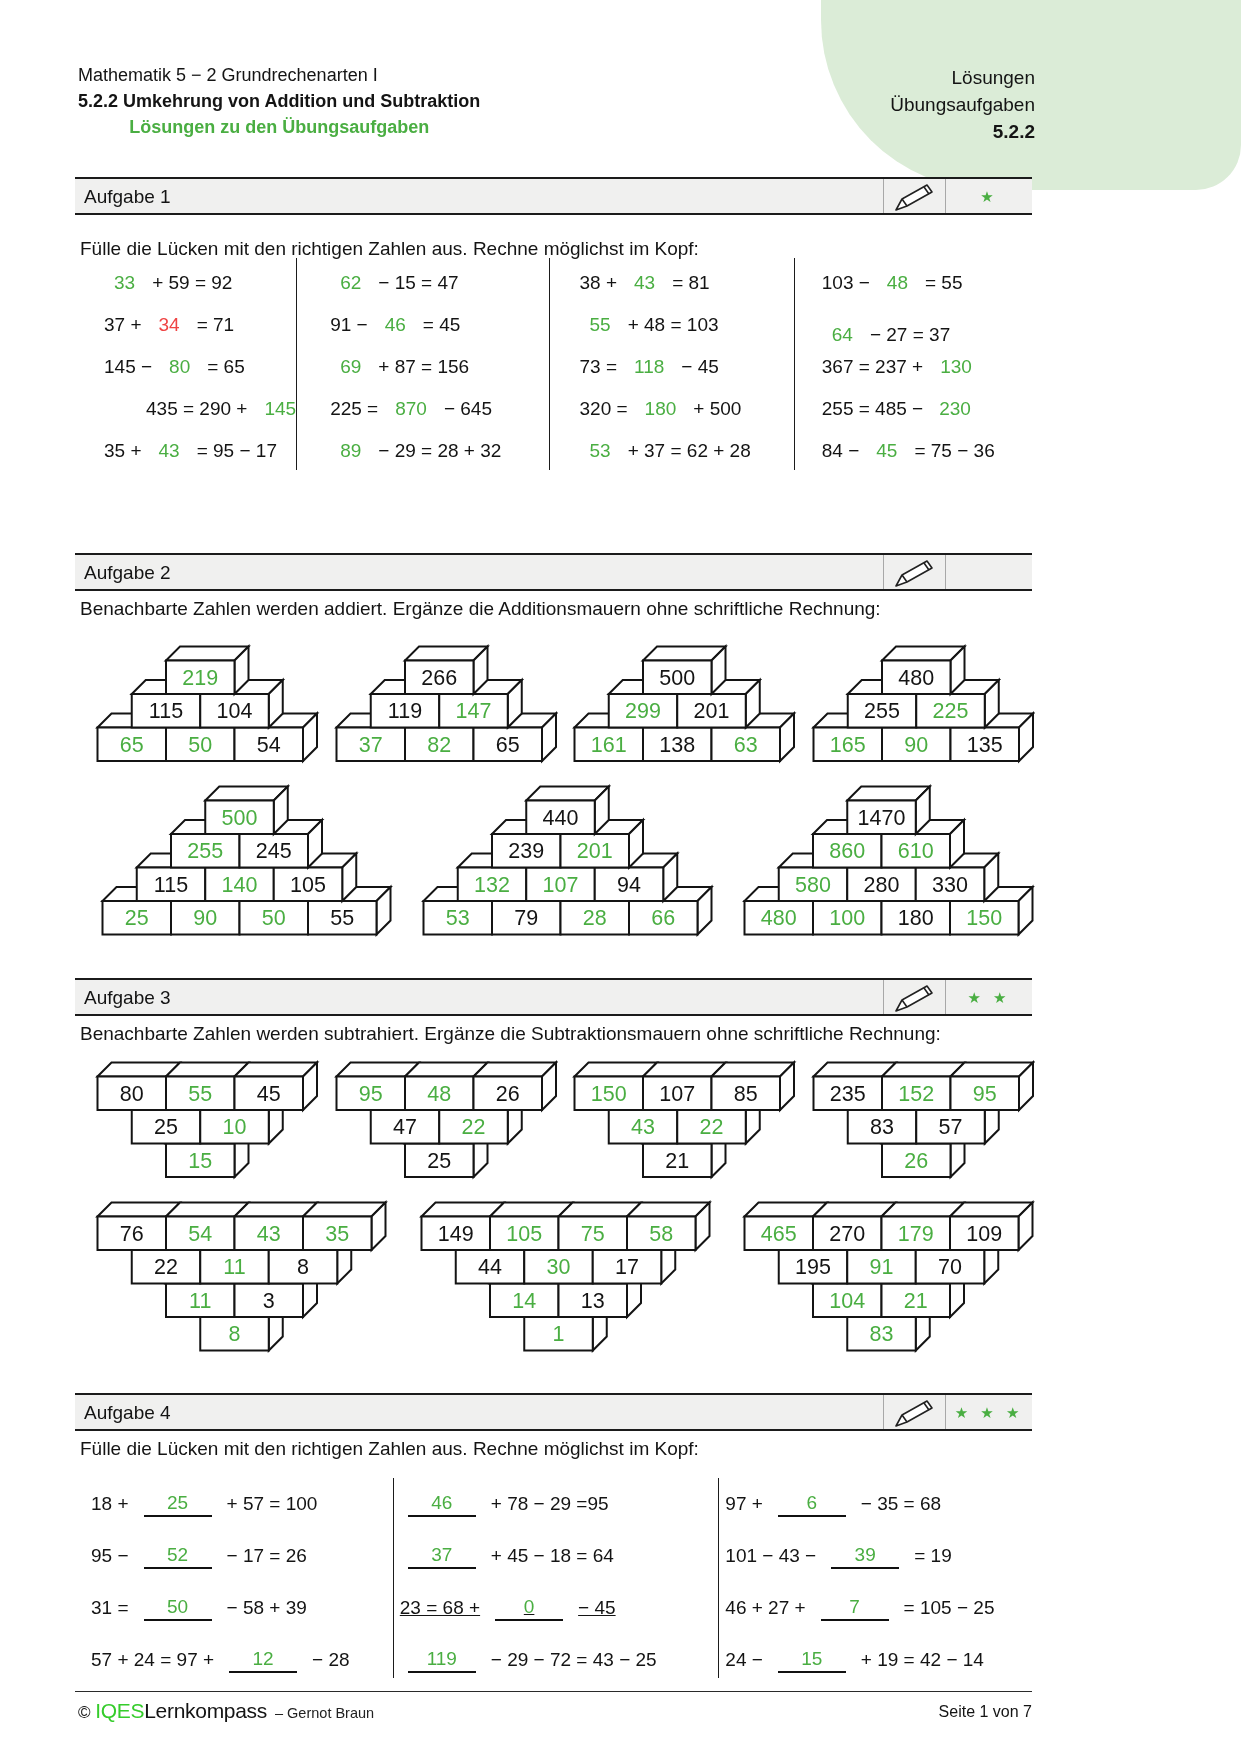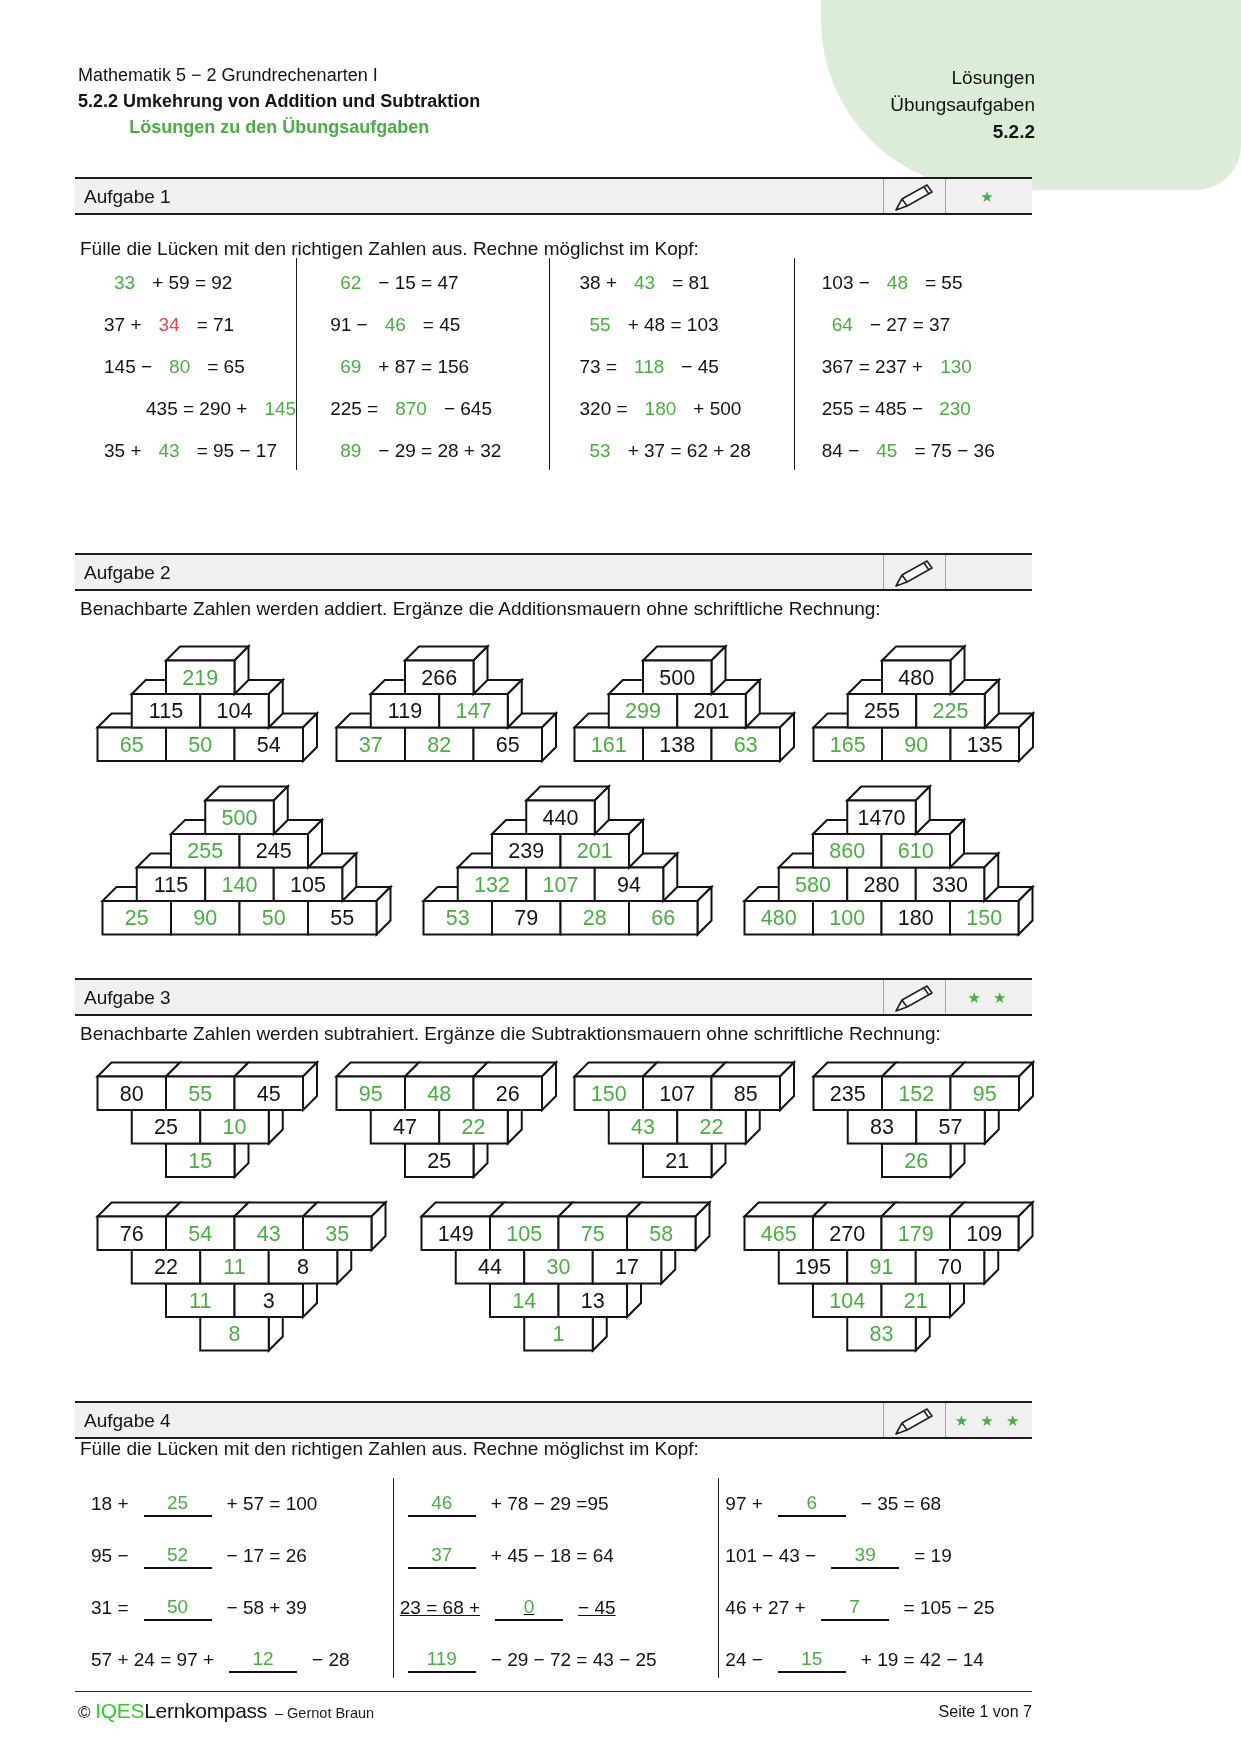--- a/index.html
+++ b/index.html
@@ -156,21 +156,21 @@
           <span class="seg ans" style="color: rgb(74, 174, 66);">53</span>
           <span class="seg">+ 37 = 62 + 28</span>
         </div>
       </div>
       <div class="eq-col" style="width: 236px; padding-left: 24px;">
         <div class="eq" style="height: 42px;">
           <span class="seg">103 −</span>
           <span class="seg ans" style="color: rgb(74, 174, 66);">48</span>
           <span class="seg">= 55</span>
         </div>
-        <div class="eq" style="height: 42px;">
+        <div class="eq" style="height: 42px; align-items: flex-end;">
           <span class="seg ans" style="color: rgb(74, 174, 66);">64</span>
           <span class="seg">− 27 = 37</span>
         </div>
         <div class="eq" style="height: 42px;">
           <span class="seg">367 = 237 +</span>
           <span class="seg ans" style="color: rgb(74, 174, 66);">130</span>
         </div>
         <div class="eq" style="height: 42px;">
           <span class="seg">255 = 485 −</span>
           <span class="seg ans" style="color: rgb(74, 174, 66); margin-left: 9px;">230</span>
@@ -618,21 +618,21 @@
         <polygon points="71,16.5 139.5,16.5 139.5,50 71,50" fill="#fff" stroke="#141414" stroke-width="2" stroke-linejoin="miter"></polygon>
         <polygon points="139.5,16.5 208,16.5 208,50 139.5,50" fill="#fff" stroke="#141414" stroke-width="2" stroke-linejoin="miter"></polygon>
         <polygon points="208,16.5 276.5,16.5 276.5,50 208,50" fill="#fff" stroke="#141414" stroke-width="2" stroke-linejoin="miter"></polygon>
         <text x="36.75" y="40.75" text-anchor="middle" font-size="21.5" font-family="&quot;Liberation Sans&quot;,&quot;DejaVu Sans&quot;,sans-serif" fill="#4AAE42">465</text>
         <text x="105.25" y="40.75" text-anchor="middle" font-size="21.5" font-family="&quot;Liberation Sans&quot;,&quot;DejaVu Sans&quot;,sans-serif" fill="#141414">270</text>
         <text x="173.75" y="40.75" text-anchor="middle" font-size="21.5" font-family="&quot;Liberation Sans&quot;,&quot;DejaVu Sans&quot;,sans-serif" fill="#4AAE42">179</text>
         <text x="242.25" y="40.75" text-anchor="middle" font-size="21.5" font-family="&quot;Liberation Sans&quot;,&quot;DejaVu Sans&quot;,sans-serif" fill="#141414">109</text>
       </svg>
     </div>
 
-  <div class="bar" style="top: 1393px; background: rgb(240, 240, 239); margin-top: 8px;">
+  <div class="bar" style="top: 1393px; background: rgb(240, 240, 239);">
     <span class="bar-title">Aufgabe 4</span>
     <span class="bar-sep sep1"></span>
     <span class="pencil">
       <svg width="46" height="32" viewBox="0 0 46 32">
           <g fill="#fff" stroke="#222" stroke-width="1.6" stroke-linejoin="round">
             <path d="M6 28 L12 17 L37 3 L42 10 L17 24 Z"></path>
             <path d="M12 17 L17 24" fill="none"></path>
             <path d="M34 5 L39 12" fill="none"></path>
           </g>
         </svg>

